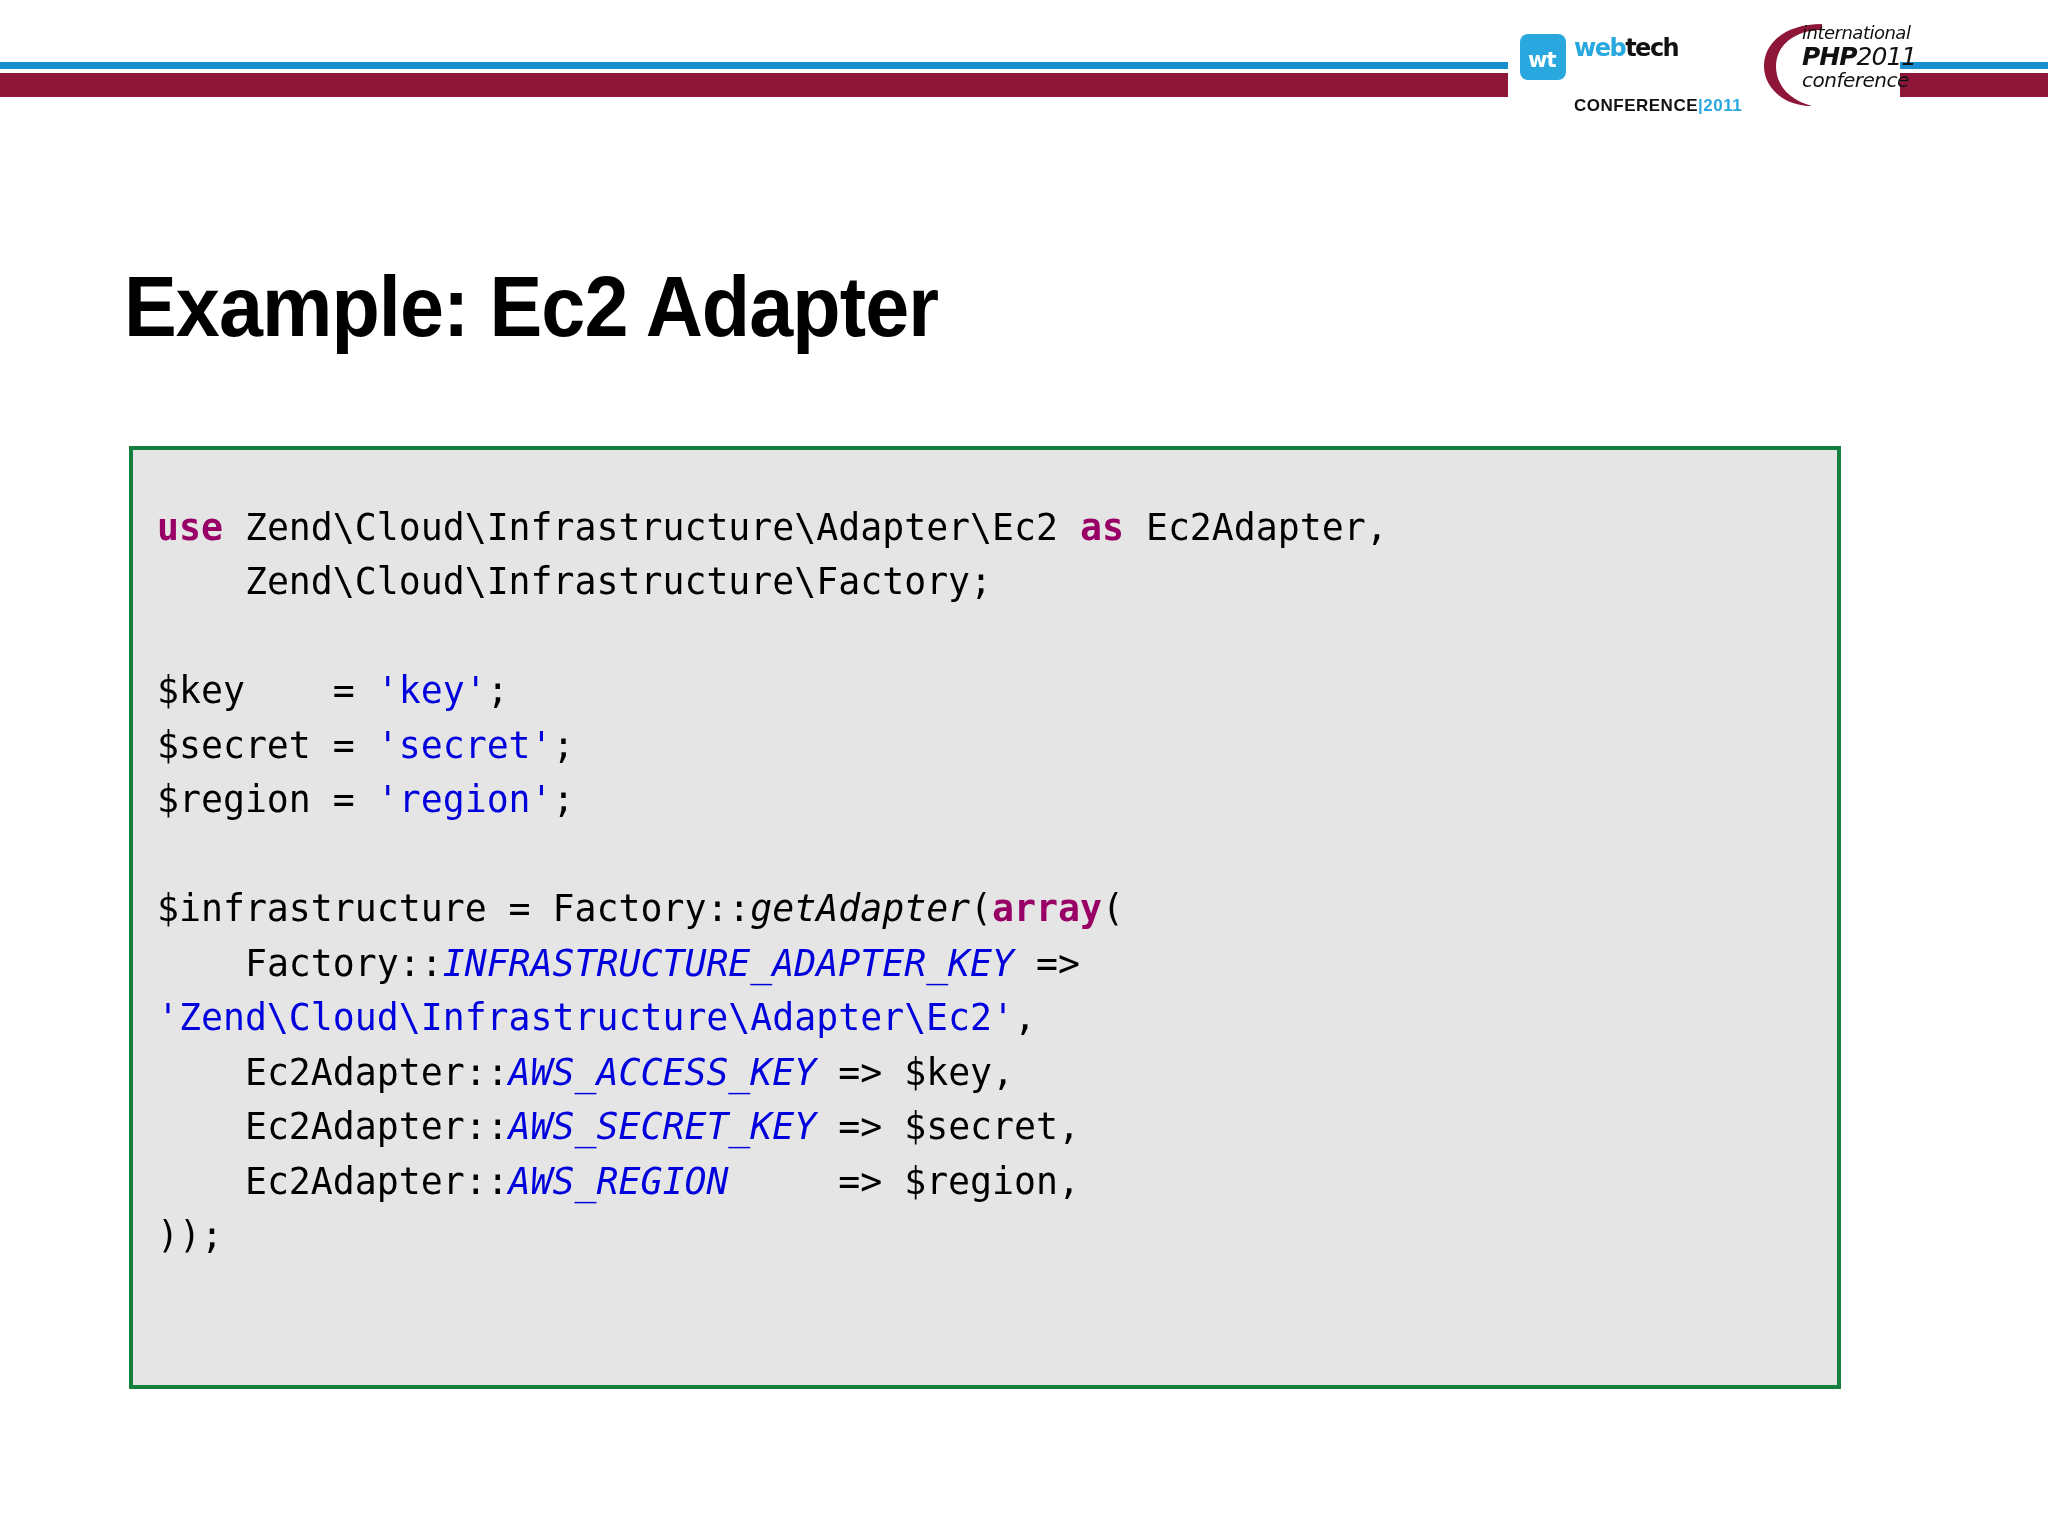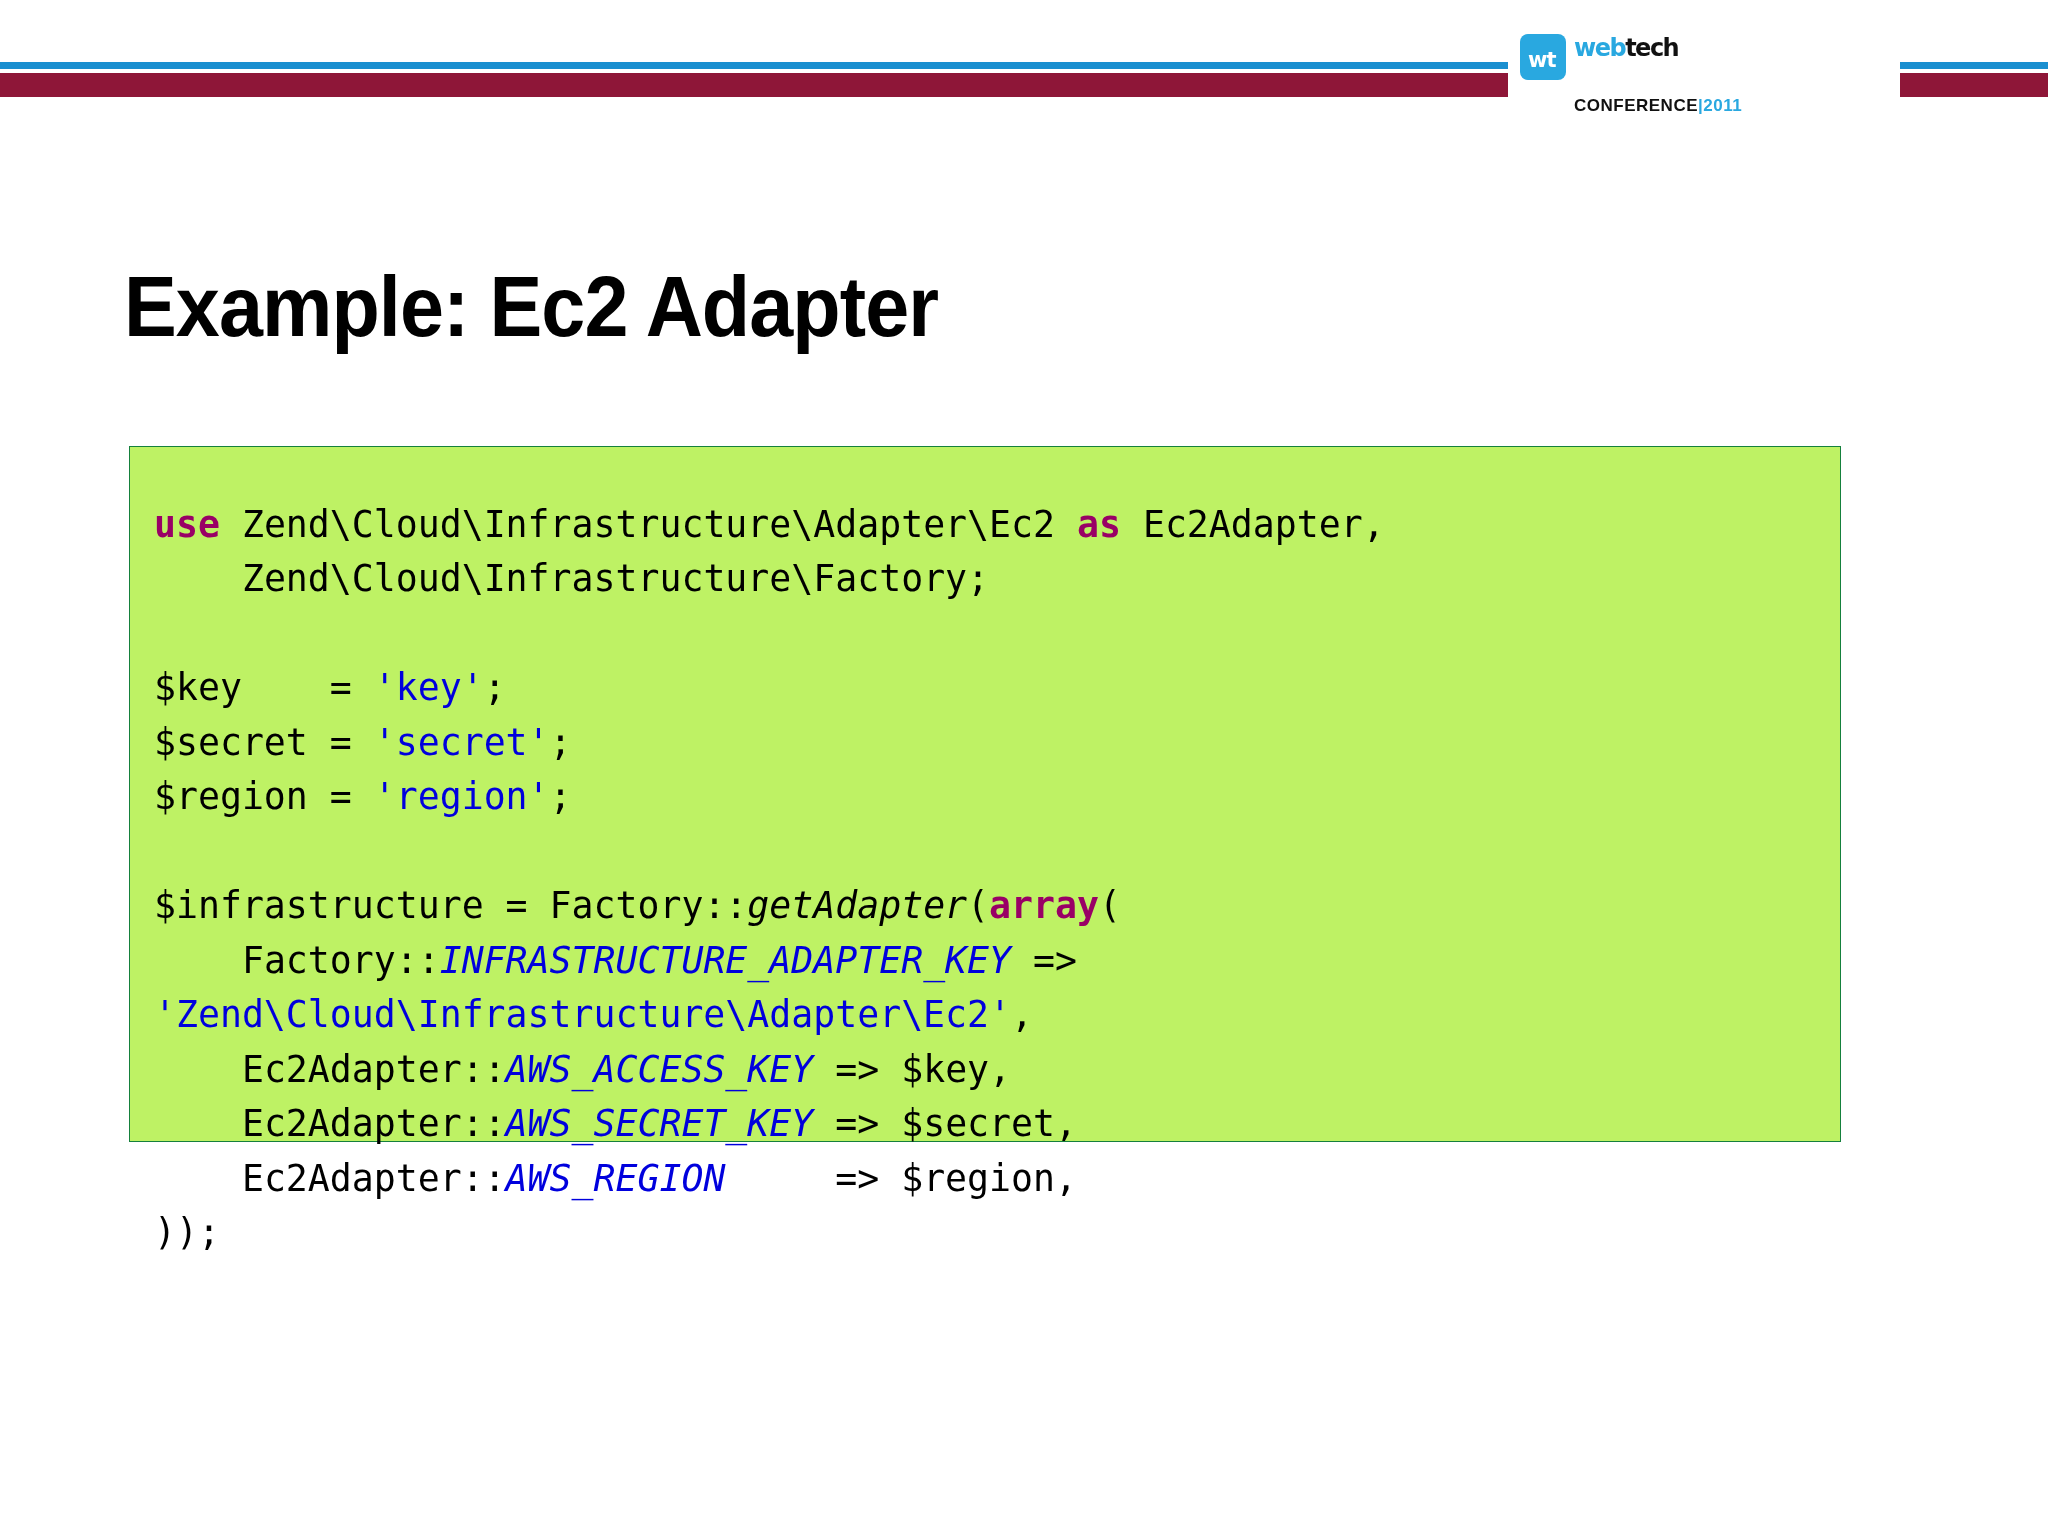--- a/index.html
+++ b/index.html
@@ -144,23 +144,23 @@
     transform-origin: left top;
     white-space: nowrap;
   }
 
   
   #code-block {
     position: absolute;
     left: 129px;
     top: 446px;
     width: 1712px;
-    height: 696px;
-    border: 1px solid #15803d;
-    background: #bef264;
+    height: 943px;
+    border: 4px solid #15803d;
+    background: #e5e5e5;
     box-sizing: border-box;
   }
   #code-text {
     position: absolute;
     left: 24px;
     top: 14px;
     font-family: "DejaVu Sans Mono", monospace;
     font-size: 36.5px;
     line-height: 54.5px;
     color: #000000;
@@ -186,20 +186,30 @@
 <div id="logo-group">
 
   <div class="logo-webtech">
     <div class="wt-mark">
       <div class="wt-mark-glyph">wt</div>
     </div>
     <div class="wt-word"><span class="wt-web">web</span><span class="wt-tech">tech</span></div>
     <div class="wt-sub"><span>CONFERENCE</span><span class="wt-sub-bar">|</span><span class="wt-sub-year">2011</span></div>
   </div>
 
+  <div class="logo-iphp">
+    <svg class="iphp-swoosh" viewBox="0 0 74 88">
+      <path d="M62 4 C24 4 4 24 4 46 C4 68 24 86 52 86 C30 80 16 66 16 46 C16 26 34 10 62 10 Z" fill="#8e1638"></path>
+    </svg>
+    <div class="iphp-lines">
+      <div class="iphp-l1">international</div>
+      <div class="iphp-l2"><span>PHP</span><span class="thin">2011</span></div>
+      <div class="iphp-l3">conference</div>
+    </div>
+  </div>
 
 </div>
 
 <h1 id="slide-title">Example: Ec2 Adapter</h1>
 
 <div id="code-block">
   <pre id="code-text"><span class="kw">use</span><span class="plain"> </span><span class="plain">Zend\Cloud\Infrastructure\Adapter\Ec2</span><span class="plain"> </span><span class="kw">as</span><span class="plain"> </span><span class="plain">Ec2Adapter,</span>
 <span class="plain">    </span><span class="plain">Zend\Cloud\Infrastructure\Factory;</span>
 
 <span class="plain">$key</span><span class="plain">    = </span><span class="str">'key'</span><span class="plain">;</span>

